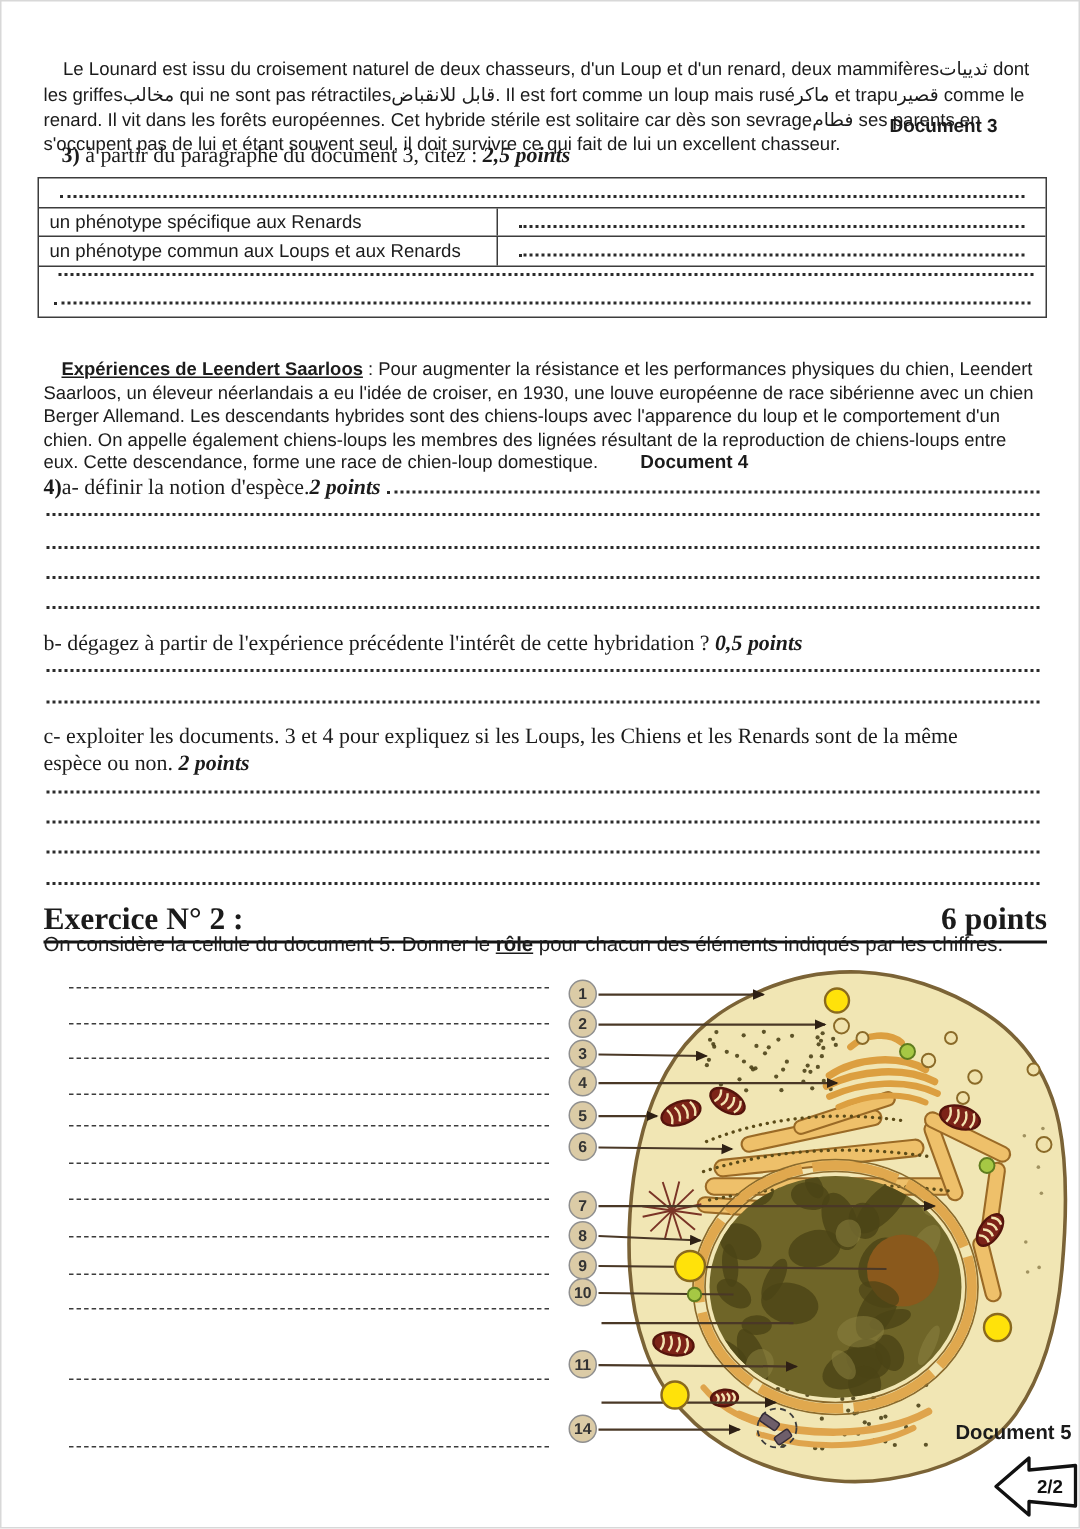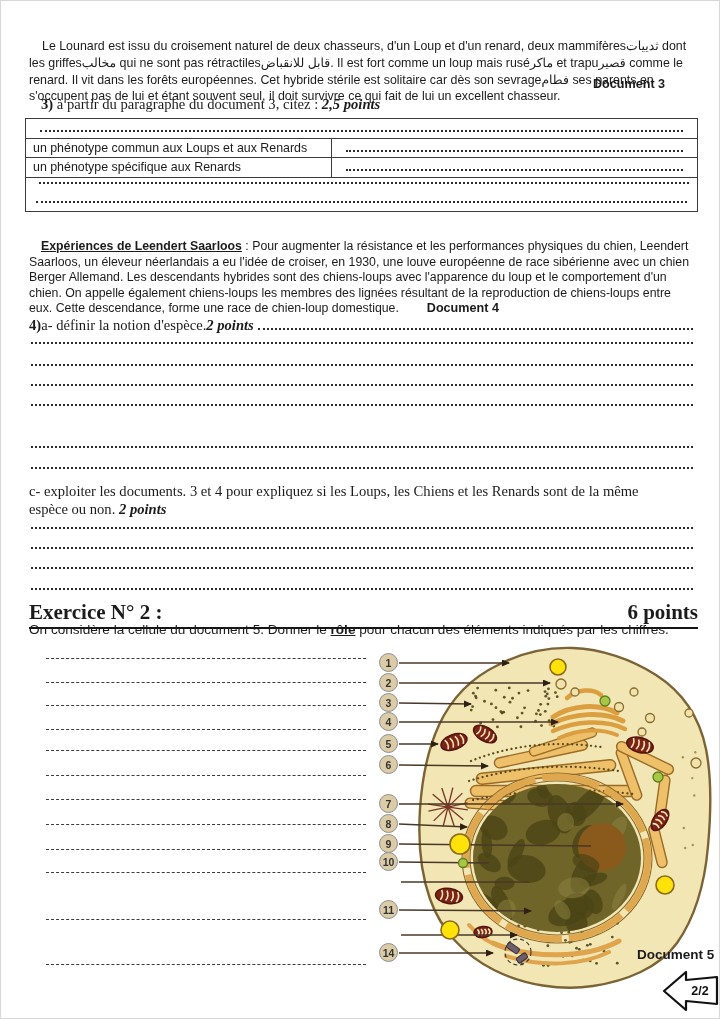--- a/index.html
+++ b/index.html
@@ -62,27 +62,27 @@
 
   <div class="abs q-line q3"><span class="bold">3)</span><span> à partir du paragraphe du document 3, citez : </span><span class="pts">2,5 points</span></div>
 
   <div class="abs tbl">
     <div class="trow">
       <div class="tc2">
           <div class="dotfill"></div>
         </div>
     </div>
     <div class="trow">
-      <div class="tc1">un phénotype commun aux Loups et aux Renards</div>
+      <div class="tc1">un phénotype spécifique aux Renards</div>
       <div class="tc2">
           <div class="dotfill"></div>
         </div>
     </div>
     <div class="trow">
-      <div class="tc1">un phénotype spécifique aux Renards</div>
+      <div class="tc1">un phénotype commun aux Loups et aux Renards</div>
       <div class="tc2">
           <div class="dotfill"></div>
         </div>
     </div>
     <div class="tlast">
       <div class="tl1">
           <div class="fill"></div>
         </div>
       <div class="tl2"></div>
     </div>
@@ -90,20 +90,21 @@
 
   <p class="abs p-saar"><span class="saar-h">Expériences de Leendert Saarloos</span><span> : </span><span>Pour augmenter la résistance et les performances physiques du chien, Leendert Saarloos, un éleveur néerlandais a eu l'idée de croiser, en 1930, une louve européenne de race sibérienne avec un chien Berger Allemand. Les descendants hybrides sont des chiens-loups avec l'apparence du loup et le comportement d'un chien. On appelle également chiens-loups les membres des lignées résultant de la reproduction de chiens-loups entre eux. Cette descendance, forme une race de chien-loup domestique.</span><span class="doc-label doc4">Document 4</span></p>
 
   <div class="abs q-line q4a">
       <span class="bold">4)</span>
       <span> a- définir la notion d'espèce.  </span>
       <span class="pts">2 points</span>
       <span class="fill"></span>
     </div>
 
+  <div class="abs q-line q4b"><span>b- dégagez à partir de l'expérience précédente l'intérêt de cette hybridation ? </span><span class="pts">0,5 points</span></div>
 
   <div class="abs q-line q4c"><span>c- exploiter les documents. 3 et 4 pour expliquez si les Loups, les Chiens et les Renards sont de la même espèce ou non. </span><span class="pts">2 points</span></div>
 
   <div class="abs ex2">
     <span>Exercice N° 2 :</span>
     <span>6 points</span>
   </div>
 
   <div class="abs consider"><span>On considère la cellule du document 5. Donner le </span><span class="role">rôle</span><span> pour chacun des éléments indiqués par les chiffres.</span></div>
 

